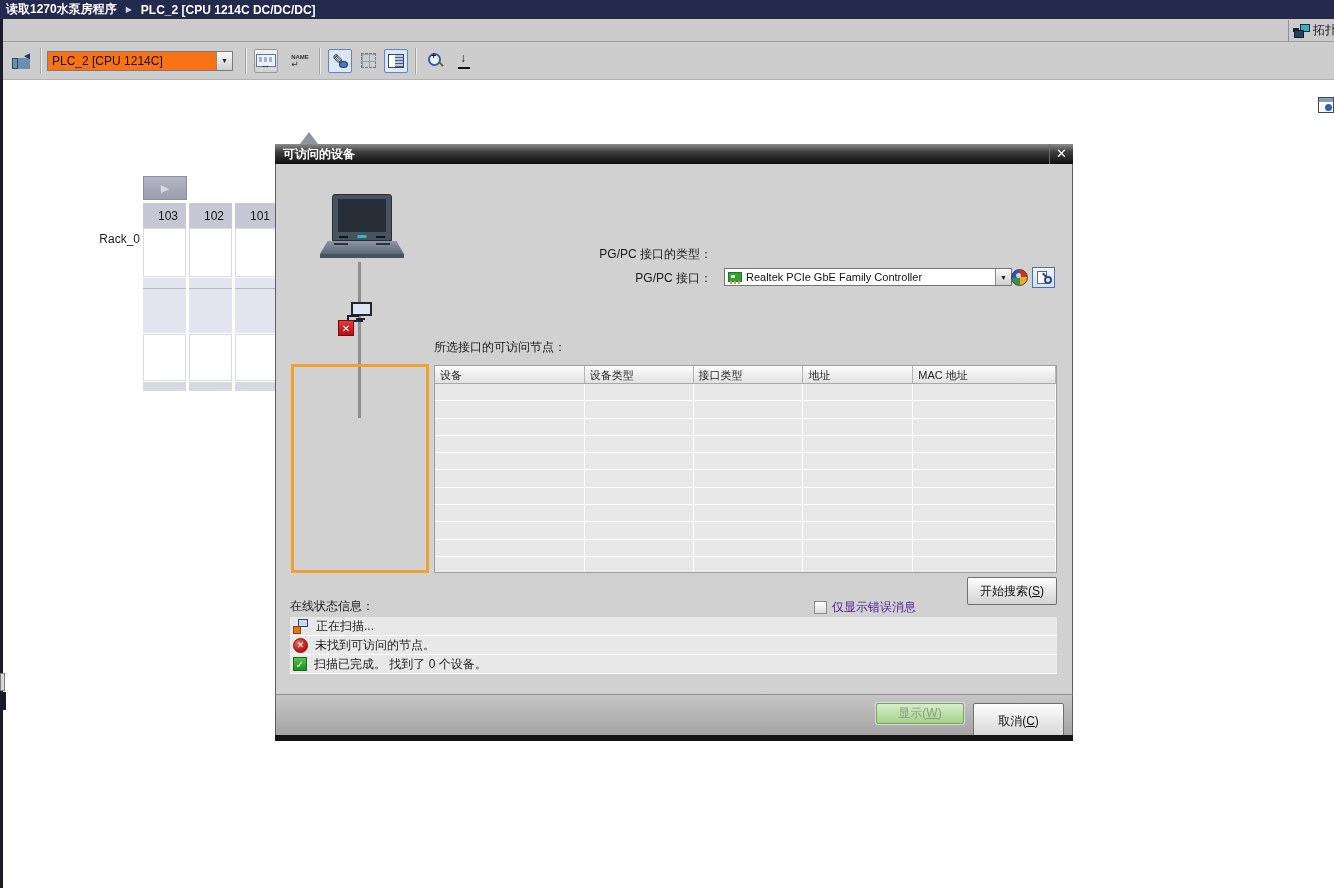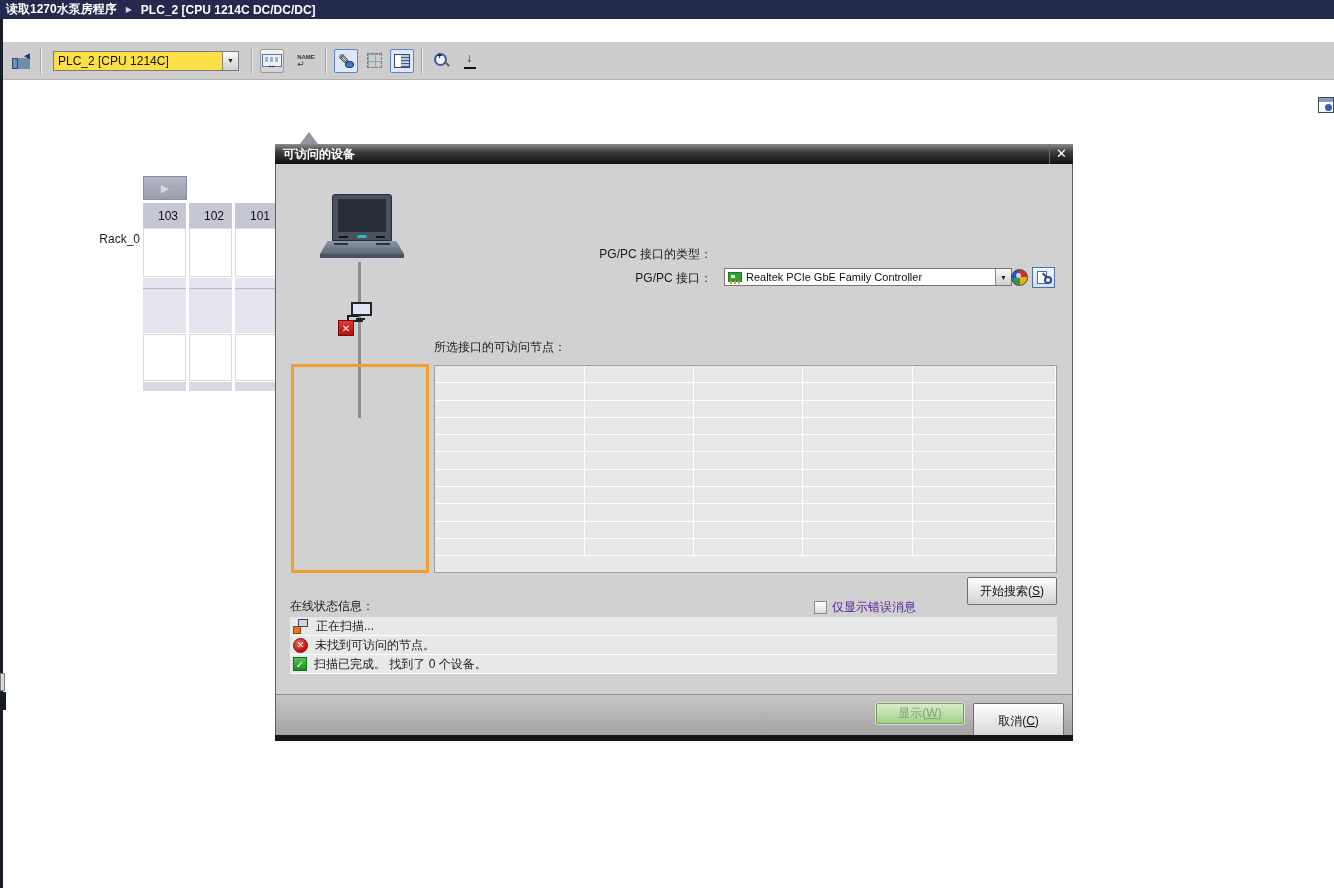--- a/index.html
+++ b/index.html
@@ -55,22 +55,22 @@
   .ic-cols::after { content:""; position:absolute; right:0; top:0; width:8px; height:12px; background:
     repeating-linear-gradient(#b9c9e2 0 2px, #44608a 2px 3px); }
   .ic-zoomp { position:relative; width:18px; height:18px; }
   .ic-zoomp::before { content:""; position:absolute; left:1px; top:1px; width:9px; height:9px;
     border:2px solid #3a5c9c; border-radius:50%; background:#eef4ff; }
   .ic-zoomp::after { content:"+"; position:absolute; left:4px; top:-1px; font-size:9px; font-weight:bold; color:#123; }
   .ic-zoomp .hdl { position:absolute; left:11px; top:11px; width:6px; height:2px; background:#7a5a20; transform:rotate(45deg); }
   .ic-dl { position:relative; width:12px; height:16px; }
   .ic-dl::before { content:"↓"; position:absolute; left:2px; top:-2px; font-size:12px; font-weight:bold; color:#111; }
   .ic-dl::after { content:""; position:absolute; left:0; bottom:0; width:12px; height:2px; background:#111; }
-  .tb-select { display:flex; width:186px; height:20px; border:1px solid #7a7a7a; background:#fde047;
-    margin-left:6px; font-size:12px; color:#111; }
+  .tb-select { display:flex; width:186px; height:20px; border:1px solid #7a7a7a; background:#f97316;
+    font-size:12px; color:#111; }
   .tb-select .val { flex:1; padding:2px 4px; white-space:nowrap; overflow:hidden; }
   .dd-arrow { width:16px; border-left:1px solid #8a8a8a; background:linear-gradient(#fafafa,#cfcfcf);
     display:flex; align-items:center; justify-content:center; font-size:7px; color:#222; }
   .ic-split { position:relative; width:16px; height:16px; border:1px solid #3a4a5c; background:#fff; }
   .ic-split::before { content:""; position:absolute; left:0; top:0; right:0; height:4px; background:#8b9bb2; }
   .ic-split::after { content:""; position:absolute; right:1px; bottom:1px; width:7px; height:7px;
     border-radius:50%; background:#2d5ec2; }
   .tb-right { position:absolute; right:-6px; top:51px; }
 
   
@@ -216,20 +216,26 @@
 <body>
 
 <div class="screen">
 
   <div class="titlebar">
     <span class="crumb">读取1270水泵房程序</span>
     <span class="sep">▶</span>
     <span class="crumb">PLC_2 [CPU 1214C DC/DC/DC]</span>
   </div>
 
+  <div class="bar2">
+    <div class="tab-topo">
+      <span class="ic-topo"></span>
+      <span>拓扑</span>
+    </div>
+  </div>
 
   <div class="toolbar">
     <div class="tb-btn" style="margin-left:9px;">
       <span class="ic-devnav"></span>
     </div>
     <div class="tb-groove"></div>
     <div class="tb-select">
       <span class="val">PLC_2 [CPU 1214C]</span>
       <span class="dd-arrow">▼</span>
     </div>
@@ -351,20 +357,27 @@
             </div>
           <div class="plc-dots"></div>
         </div>
         <div class="flash-led">
           <span class="chk"></span>
           <span>闪烁 LED</span>
         </div>
       </div>
 
       <div class="ntable">
+        <div class="thead">
+            <div class="th" style="width: 150px;">设备</div>
+            <div class="th" style="width: 109px;">设备类型</div>
+            <div class="th" style="width: 110px;">接口类型</div>
+            <div class="th" style="width: 110px;">地址</div>
+            <div class="th" style="width: 143px;">MAC 地址</div>
+          </div>
         <div class="tbody">
             <div class="tbl-row">
               <div class="tbl-cell" style="width: 150px;"></div>
               <div class="tbl-cell" style="width: 109px;"></div>
               <div class="tbl-cell" style="width: 110px;"></div>
               <div class="tbl-cell" style="width: 110px;"></div>
               <div class="tbl-cell" style="width: 143px;"></div>
             </div>
             <div class="tbl-row">
               <div class="tbl-cell" style="width: 150px;"></div>

